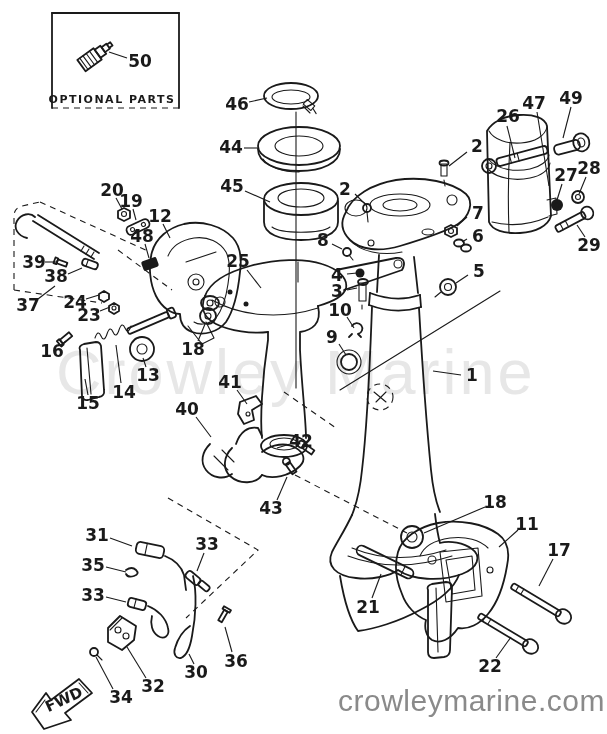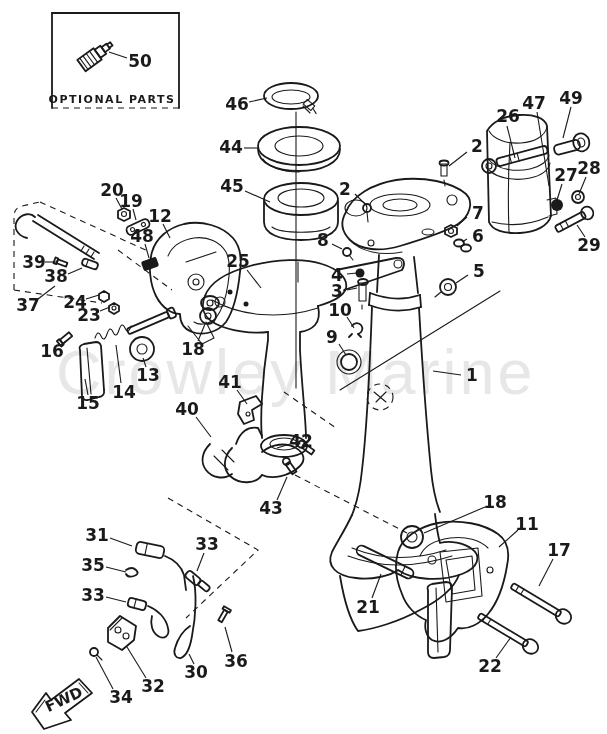--- a/index.html
+++ b/index.html
@@ -458,13 +458,14 @@
         <text x="236" y="667" class="callout">36</text>
         <line x1="194" y1="664" x2="189" y2="654" class="leader"></line>
         <text x="196" y="678" class="callout">30</text>
         <line x1="146" y1="678" x2="127" y2="647" class="leader"></line>
         <text x="153" y="692" class="callout">32</text>
         <line x1="113" y1="689" x2="96" y2="657" class="leader"></line>
         <text x="121" y="703" class="callout">34</text>
       </g>
   </svg>
 
+  <div class="site-credit">crowleymarine.com</div>
 </div>
 
 </body></html>

